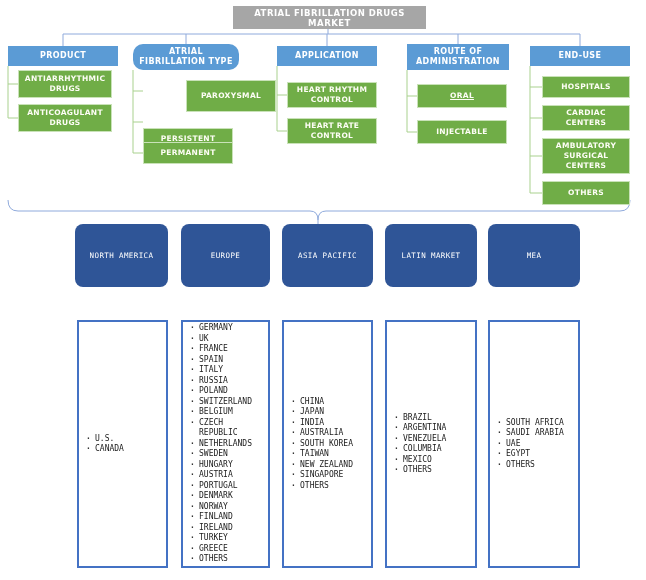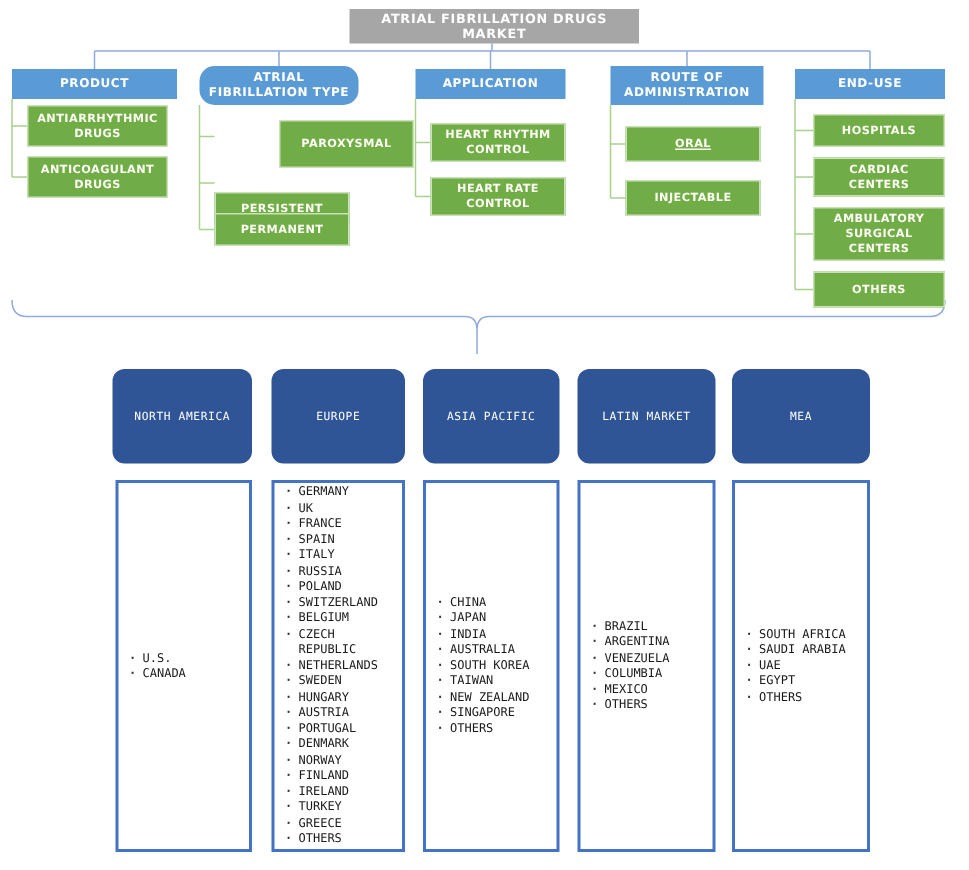--- a/index.html
+++ b/index.html
@@ -30,21 +30,21 @@
   .g12{left:143px;top:142px;width:90px;height:22px;}
   .g20{left:287px;top:82px;width:90px;height:26px;}
   .g21{left:287px;top:118px;width:90px;height:26px;}
   .g30{left:417px;top:84px;width:90px;height:24px;text-decoration:underline;}
   .g31{left:417px;top:120px;width:90px;height:24px;}
   .g40{left:542px;top:76px;width:88px;height:22px;}
   .g41{left:542px;top:105px;width:88px;height:26px;}
   .g42{left:542px;top:138px;width:88px;height:36px;}
   .g43{left:542px;top:181px;width:88px;height:24px;}
 
-  .region-box{position:absolute;top:246px;height:63px;background:#2f5597;border-radius:8px;
+  .region-box{position:absolute;top:224px;height:63px;background:#2f5597;border-radius:8px;
     color:#fff;font-family:"DejaVu Sans Mono",monospace;font-size:7.5px;letter-spacing:.4px;
     display:flex;align-items:center;justify-content:center;text-align:center;z-index:2;}
   .r0{left:75px;width:93px;} .r1{left:181px;width:89px;} .r2{left:282px;width:91px;}
   .r3{left:385px;width:92px;} .r4{left:488px;width:92px;}
 
   .list-box{position:absolute;top:320px;height:248px;background:#fff;border:2px solid #4472c4;
     box-sizing:border-box;display:flex;flex-direction:column;justify-content:center;
     padding:3px 2px 3px 7px;z-index:2;}
   .l0{left:77px;width:91px;} .l1{left:181px;width:89px;} .l2{left:282px;width:91px;}
   .l3{left:385px;width:92px;} .l4{left:488px;width:92px;}

